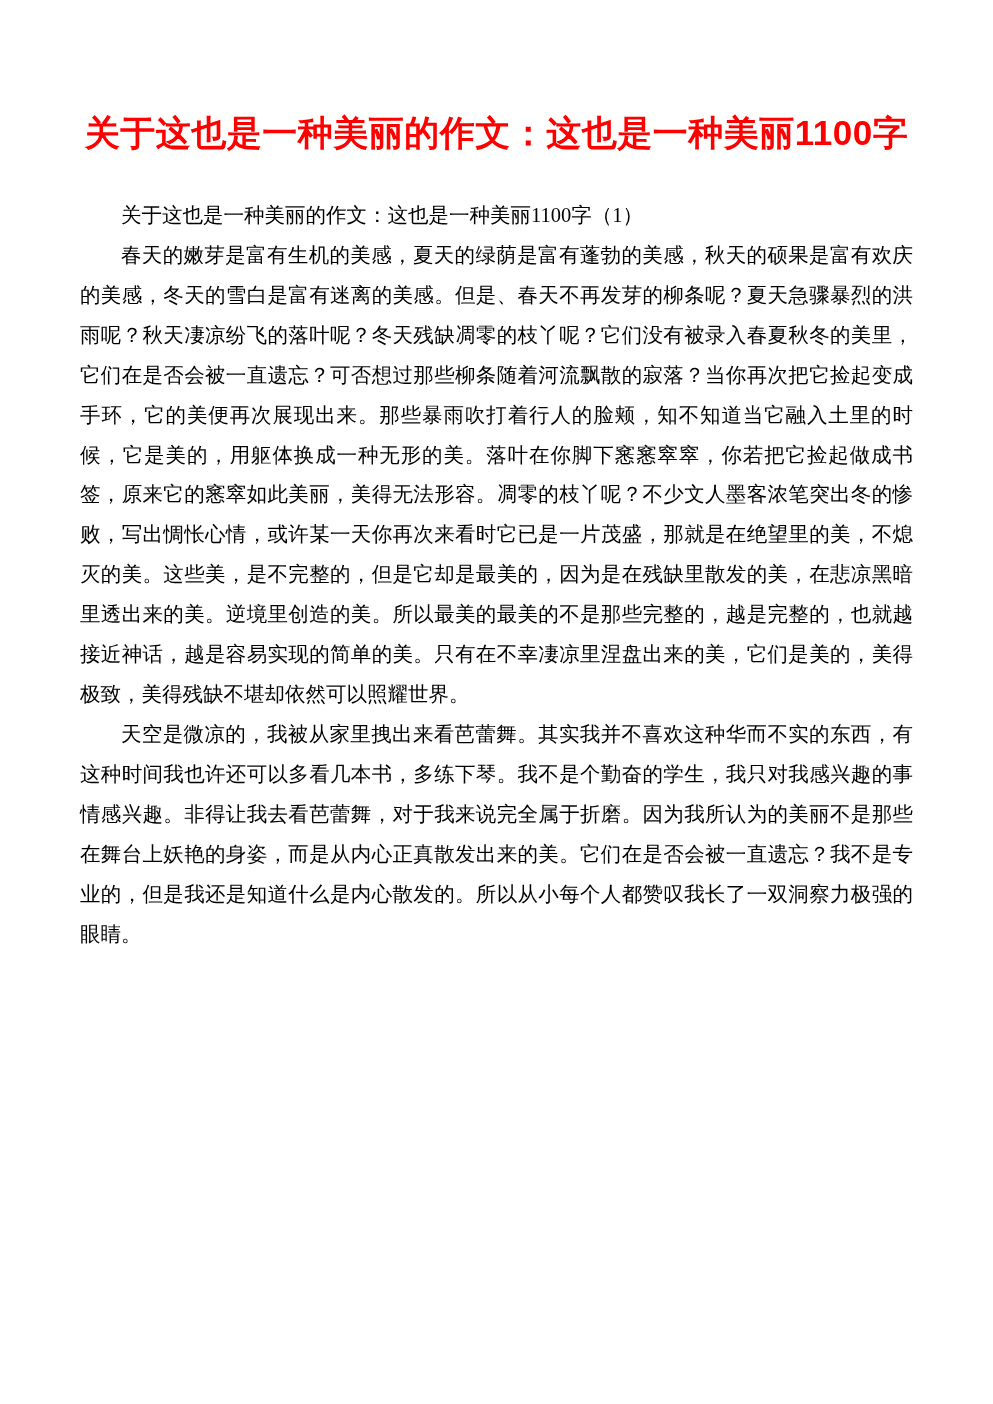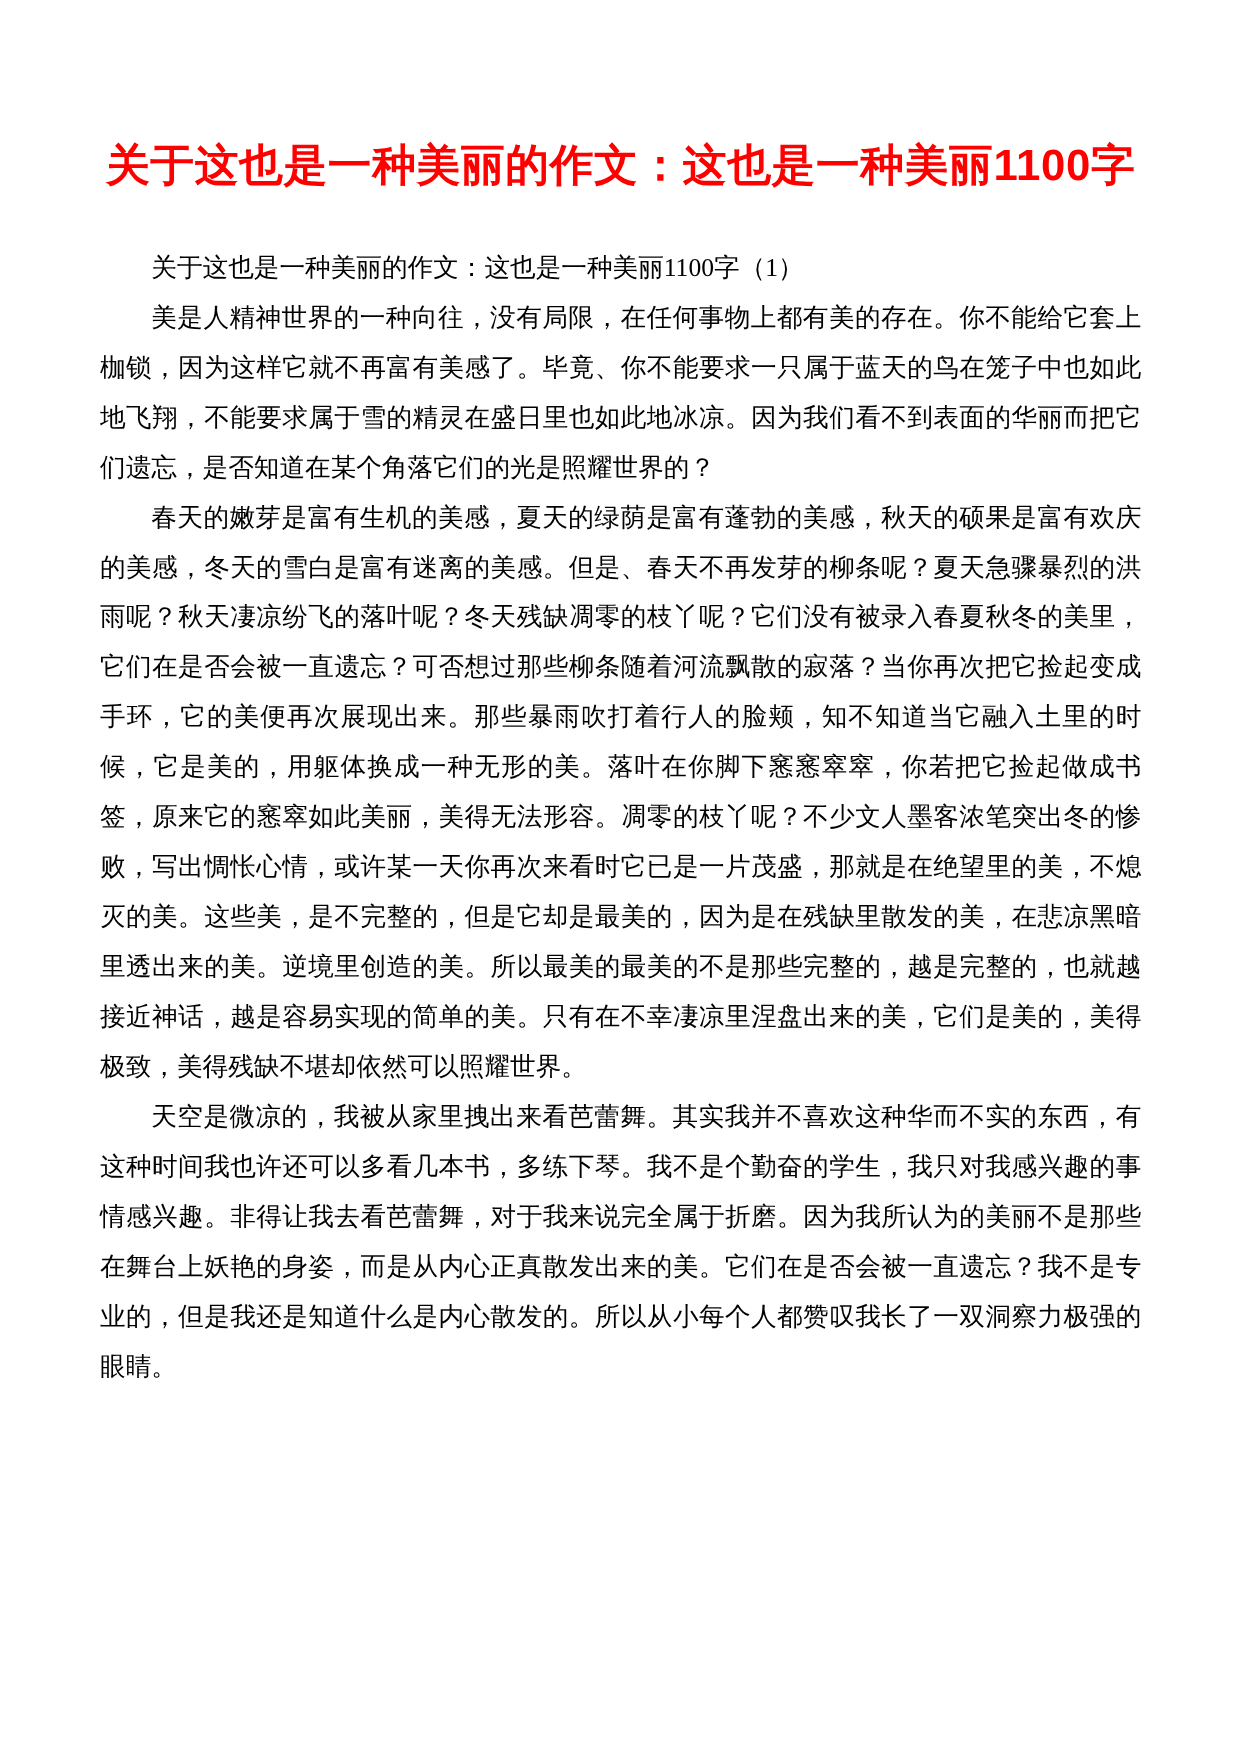--- a/index.html
+++ b/index.html
@@ -46,18 +46,17 @@
 </style>
 </head>
 <body>
 
 <div class="page">
 
   <h1 class="doc-title">关于这也是一种美丽的作文：这也是一种美丽1100字</h1>
 
   <div class="body-text">
     <p>关于这也是一种美丽的作文：这也是一种美丽1100字（1）</p>
-    <p>美是人精神世界的一种向往，没有局限，在任何事物上都有美的存在。你不能给它套上枷锁，因为这样它就不再富有美感了。毕竟、你不能要求一只属于蓝天的鸟在笼子中也如此地飞翔，不能要求属于雪的精灵在盛日里也如此地冰凉。因为我们看不到表面的华丽而把它们遗忘，是否知道在某个角落它们的光是照耀世界的？</p>
     <p>春天的嫩芽是富有生机的美感，夏天的绿荫是富有蓬勃的美感，秋天的硕果是富有欢庆的美感，冬天的雪白是富有迷离的美感。但是、春天不再发芽的柳条呢？夏天急骤暴烈的洪雨呢？秋天凄凉纷飞的落叶呢？冬天残缺凋零的枝丫呢？它们没有被录入春夏秋冬的美里，它们在是否会被一直遗忘？可否想过那些柳条随着河流飘散的寂落？当你再次把它捡起变成手环，它的美便再次展现出来。那些暴雨吹打着行人的脸颊，知不知道当它融入土里的时候，它是美的，用躯体换成一种无形的美。落叶在你脚下窸窸窣窣，你若把它捡起做成书签，原来它的窸窣如此美丽，美得无法形容。凋零的枝丫呢？不少文人墨客浓笔突出冬的惨败，写出惆怅心情，或许某一天你再次来看时它已是一片茂盛，那就是在绝望里的美，不熄灭的美。这些美，是不完整的，但是它却是最美的，因为是在残缺里散发的美，在悲凉黑暗里透出来的美。逆境里创造的美。所以最美的最美的不是那些完整的，越是完整的，也就越接近神话，越是容易实现的简单的美。只有在不幸凄凉里涅盘出来的美，它们是美的，美得极致，美得残缺不堪却依然可以照耀世界。</p>
     <p>天空是微凉的，我被从家里拽出来看芭蕾舞。其实我并不喜欢这种华而不实的东西，有这种时间我也许还可以多看几本书，多练下琴。我不是个勤奋的学生，我只对我感兴趣的事情感兴趣。非得让我去看芭蕾舞，对于我来说完全属于折磨。因为我所认为的美丽不是那些在舞台上妖艳的身姿，而是从内心正真散发出来的美。它们在是否会被一直遗忘？我不是专业的，但是我还是知道什么是内心散发的。所以从小每个人都赞叹我长了一双洞察力极强的眼睛。</p>
   </div>
 
 </div>
 
 </body></html>

